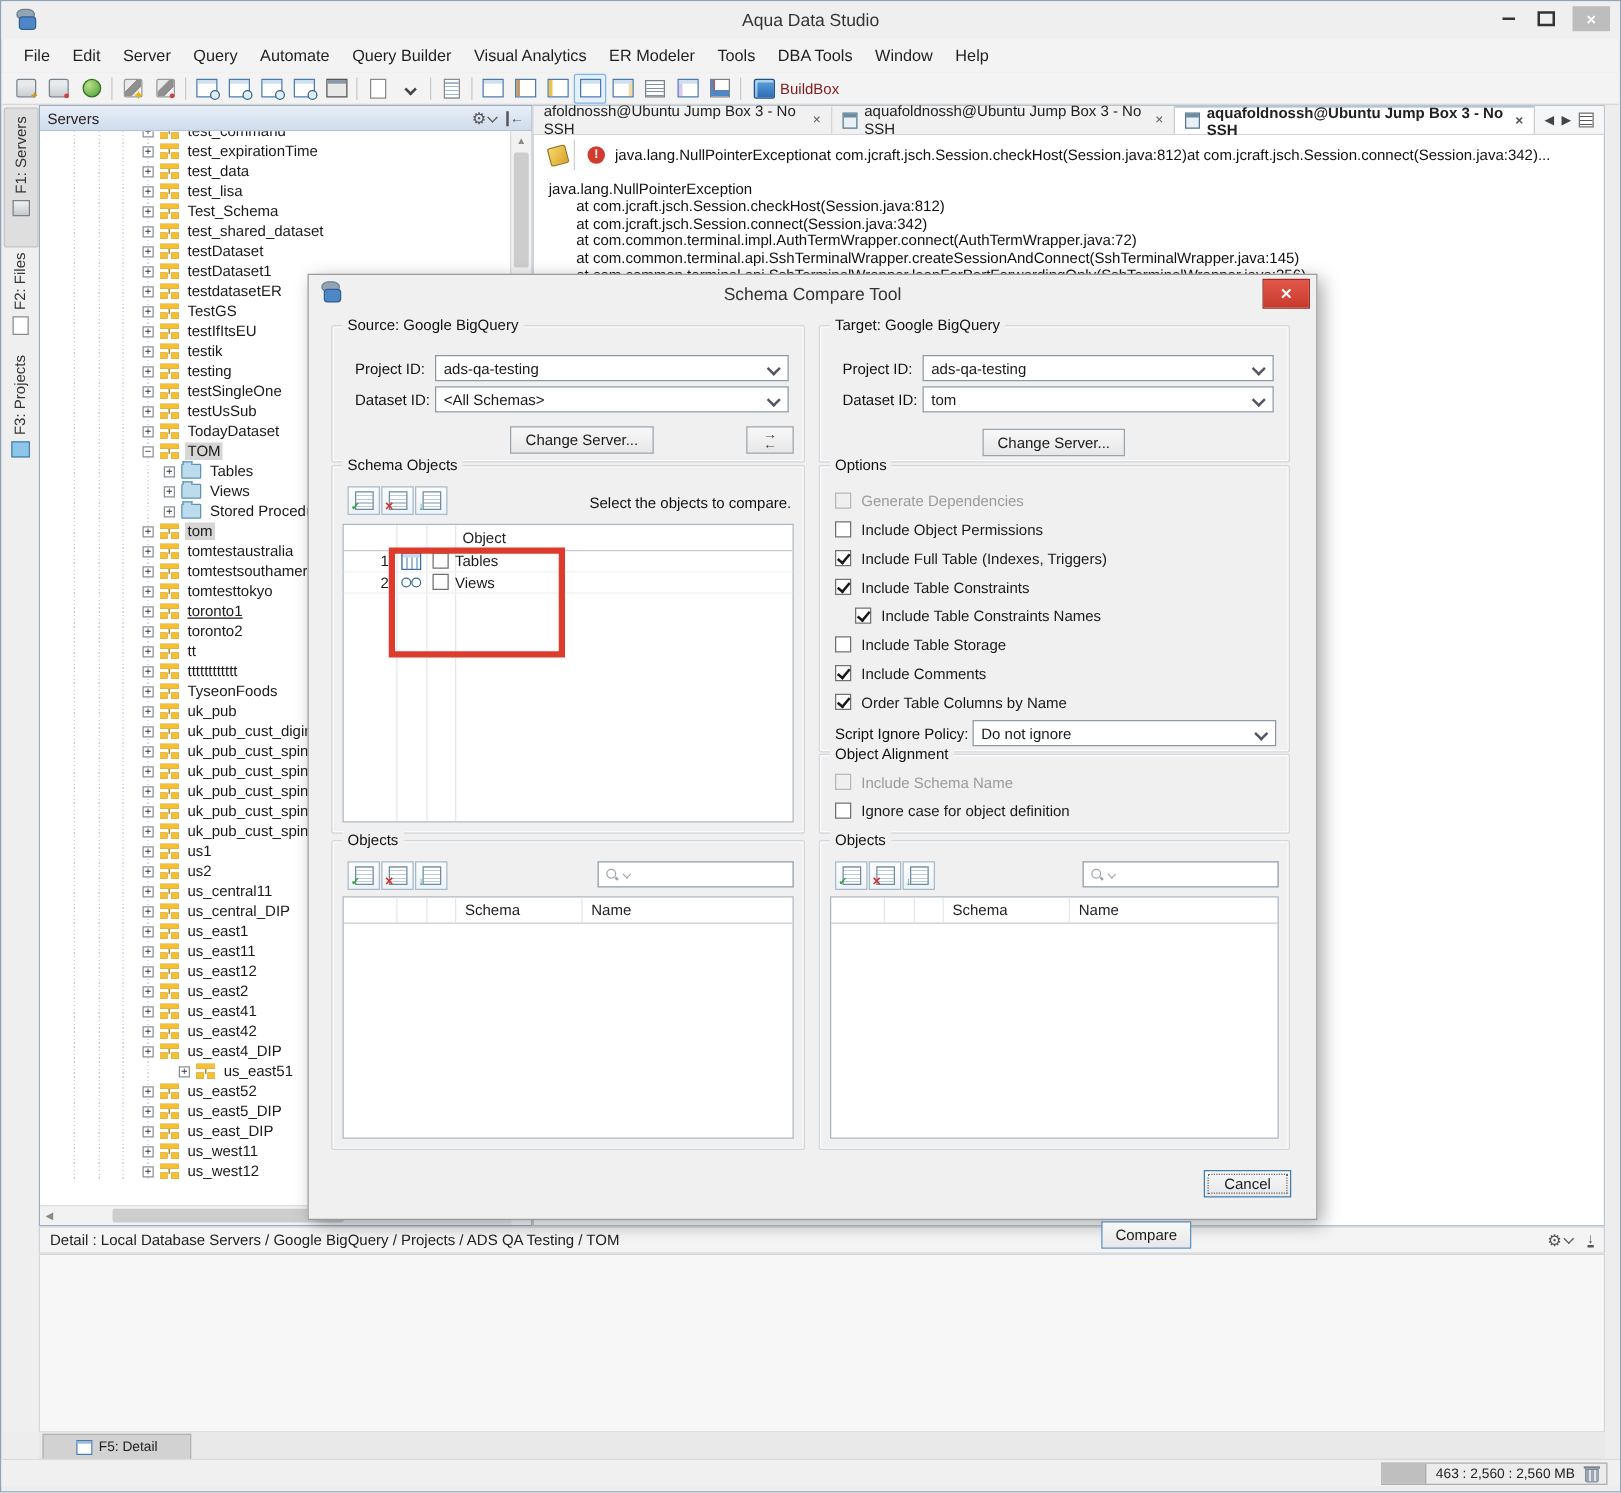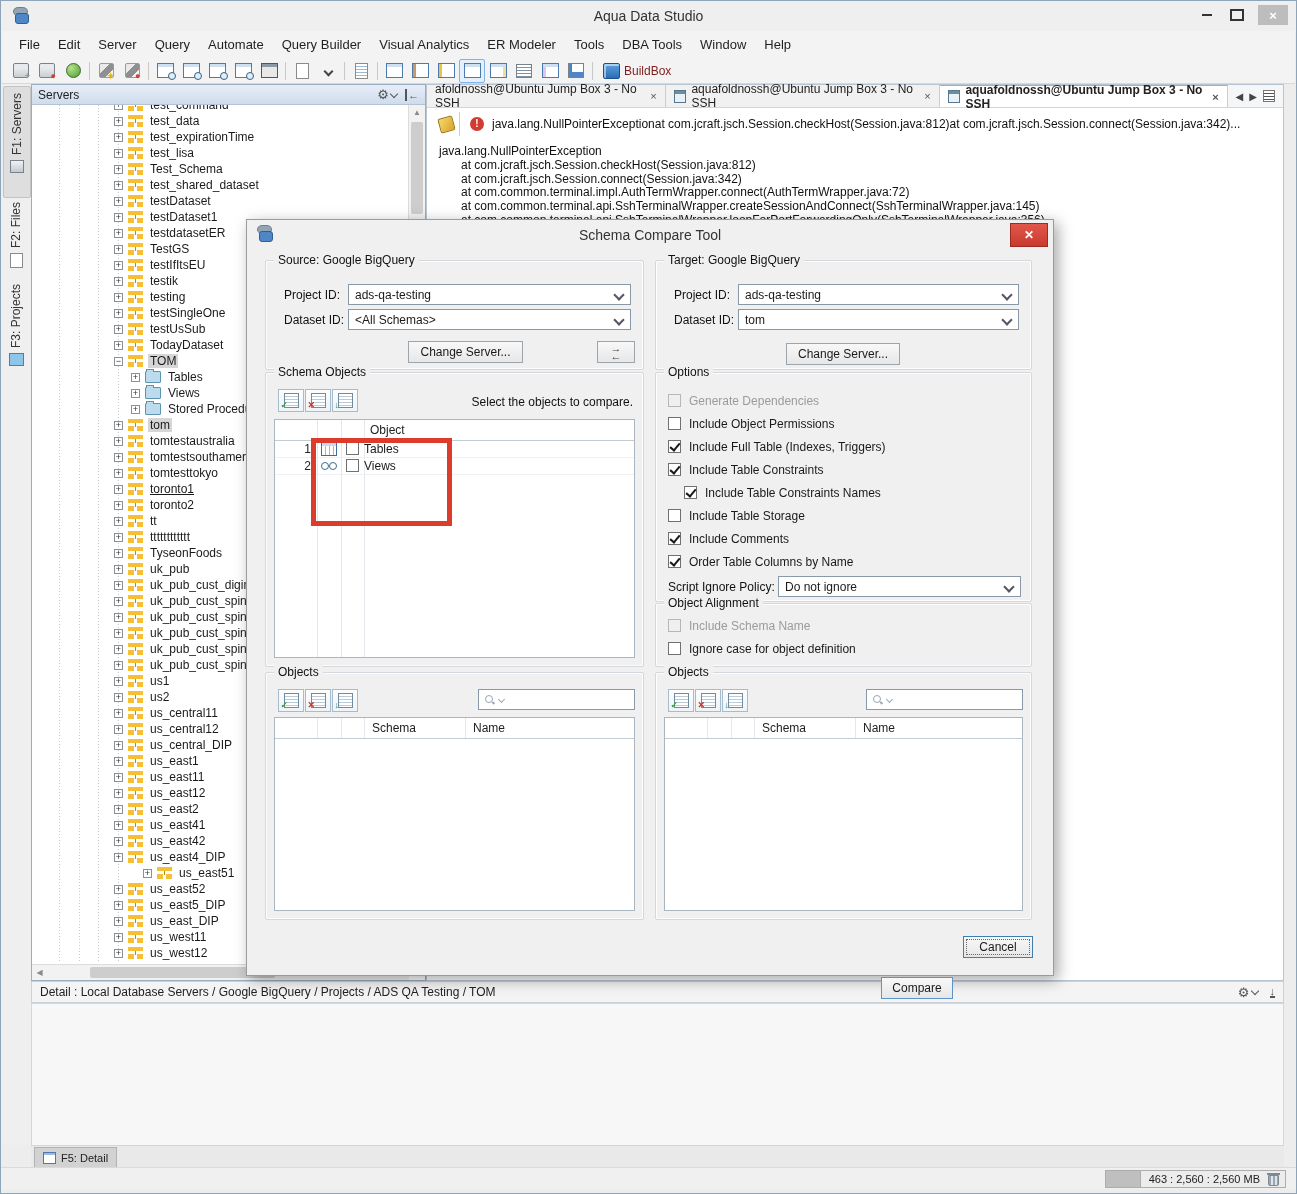--- a/index.html
+++ b/index.html
@@ -140,21 +140,21 @@
   .mag::after{content:"";position:absolute;left:7px;top:7px;width:3px;height:1.5px;background:#9aa7b2;transform:rotate(45deg);}
   .mag-chev{width:4px;height:4px;border-right:1.5px solid #9aa7b2;border-bottom:1.5px solid #9aa7b2;transform:rotate(45deg);margin-left:2px;}
   #annotation{position:absolute;left:64px;top:218px;width:131px;height:78px;border:5px solid #dd3b2c;z-index:30;}
 
   
   #detailbar{position:absolute;left:30px;top:980px;width:1253px;height:22px;background:#f4f4f4;border:1px solid #c9d2da;box-sizing:border-box;display:flex;align-items:center;padding:0 8px;font-size:12px;color:#222;}
   #detailbar .sp{flex:1}
   .dl-ic{display:inline-flex;align-items:flex-end;margin-left:10px;color:#555;font-size:11px;border-bottom:2px solid #555;line-height:10px;}
   #detailbody{position:absolute;left:30px;top:1002px;width:1253px;height:143px;background:#f7f7f7;border:1px solid #d6d6d6;box-sizing:border-box;}
   #f5row{position:absolute;left:30px;top:1145px;width:1253px;height:21px;background:#e9e9e9;border-bottom:1px solid #cfcfcf;}
-  #f5tab{position:absolute;left:3px;top:1px;height:19px;background:#d2d2d2;border:1px solid #b2b2b2;display:flex;align-items:center;gap:5px;padding:0 8px;font-size:11px;color:#222;}
+  #f5tab{position:absolute;left:3px;top:1px;height:19px;background:#d2d2d2;border:1px solid #b2b2b2;display:flex;align-items:center;gap:5px;padding:0 26px;font-size:11px;color:#222;}
   .mini-grid-blue{width:11px;height:10px;background:#fff;border:1px solid #4a7ab0;box-shadow:inset 0 2px 0 #9dbcd8;}
   #statusbar{position:absolute;left:0;top:1166px;right:0;height:21px;background:#f0f0f0;border-top:1px solid #dadada;}
   #memzone{position:absolute;right:10px;top:2px;height:16px;display:flex;align-items:center;border:1px solid #adadad;background:#ececec;}
   #memblock{width:34px;height:16px;background:#bfbfbf;border-right:1px solid #adadad;}
   #memtext{padding:0 8px;font-size:11px;color:#222;}
   .trash{position:relative;width:11px;height:12px;margin-right:6px;}
   .trash::before{content:"";position:absolute;left:0;top:2px;width:9px;height:9px;background:repeating-linear-gradient(90deg,#9aa7b2 0 2px,#dfe5ea 2px 4px);border:1px solid #7d8a94;border-radius:0 0 2px 2px;}
   .trash::after{content:"";position:absolute;left:-1px;top:0;width:13px;height:2px;background:#7d8a94;}
 </style>
 </head>
@@ -302,26 +302,26 @@
     <div id="treebody" style="position: relative;">
         <div style="margin-top: -8px;">
           <div class="trow" style="padding-left: 82px;">
             <span class="expand" data-sign="+"></span>
             <span class="ic-ds"></span>
             <span class="tlabel">test_command</span>
           </div>
           <div class="trow" style="padding-left: 82px;">
             <span class="expand" data-sign="+"></span>
             <span class="ic-ds"></span>
+            <span class="tlabel">test_expirationTime</span>
+          </div>
+          <div class="trow" style="padding-left: 82px;">
+            <span class="expand" data-sign="+"></span>
+            <span class="ic-ds"></span>
             <span class="tlabel">test_data</span>
-          </div>
-          <div class="trow" style="padding-left: 82px;">
-            <span class="expand" data-sign="+"></span>
-            <span class="ic-ds"></span>
-            <span class="tlabel">test_expirationTime</span>
           </div>
           <div class="trow" style="padding-left: 82px;">
             <span class="expand" data-sign="+"></span>
             <span class="ic-ds"></span>
             <span class="tlabel">test_lisa</span>
           </div>
           <div class="trow" style="padding-left: 82px;">
             <span class="expand" data-sign="+"></span>
             <span class="ic-ds"></span>
             <span class="tlabel">Test_Schema</span>
@@ -488,25 +488,20 @@
           </div>
           <div class="trow" style="padding-left: 82px;">
             <span class="expand" data-sign="+"></span>
             <span class="ic-ds"></span>
             <span class="tlabel">us2</span>
           </div>
           <div class="trow" style="padding-left: 82px;">
             <span class="expand" data-sign="+"></span>
             <span class="ic-ds"></span>
             <span class="tlabel">us_central11</span>
-          </div>
-          <div class="trow" style="padding-left: 82px;">
-            <span class="expand" data-sign="+"></span>
-            <span class="ic-ds"></span>
-            <span class="tlabel">us_central12</span>
           </div>
           <div class="trow" style="padding-left: 82px;">
             <span class="expand" data-sign="+"></span>
             <span class="ic-ds"></span>
             <span class="tlabel">us_central_DIP</span>
           </div>
           <div class="trow" style="padding-left: 82px;">
             <span class="expand" data-sign="+"></span>
             <span class="ic-ds"></span>
             <span class="tlabel">us_east1</span>

